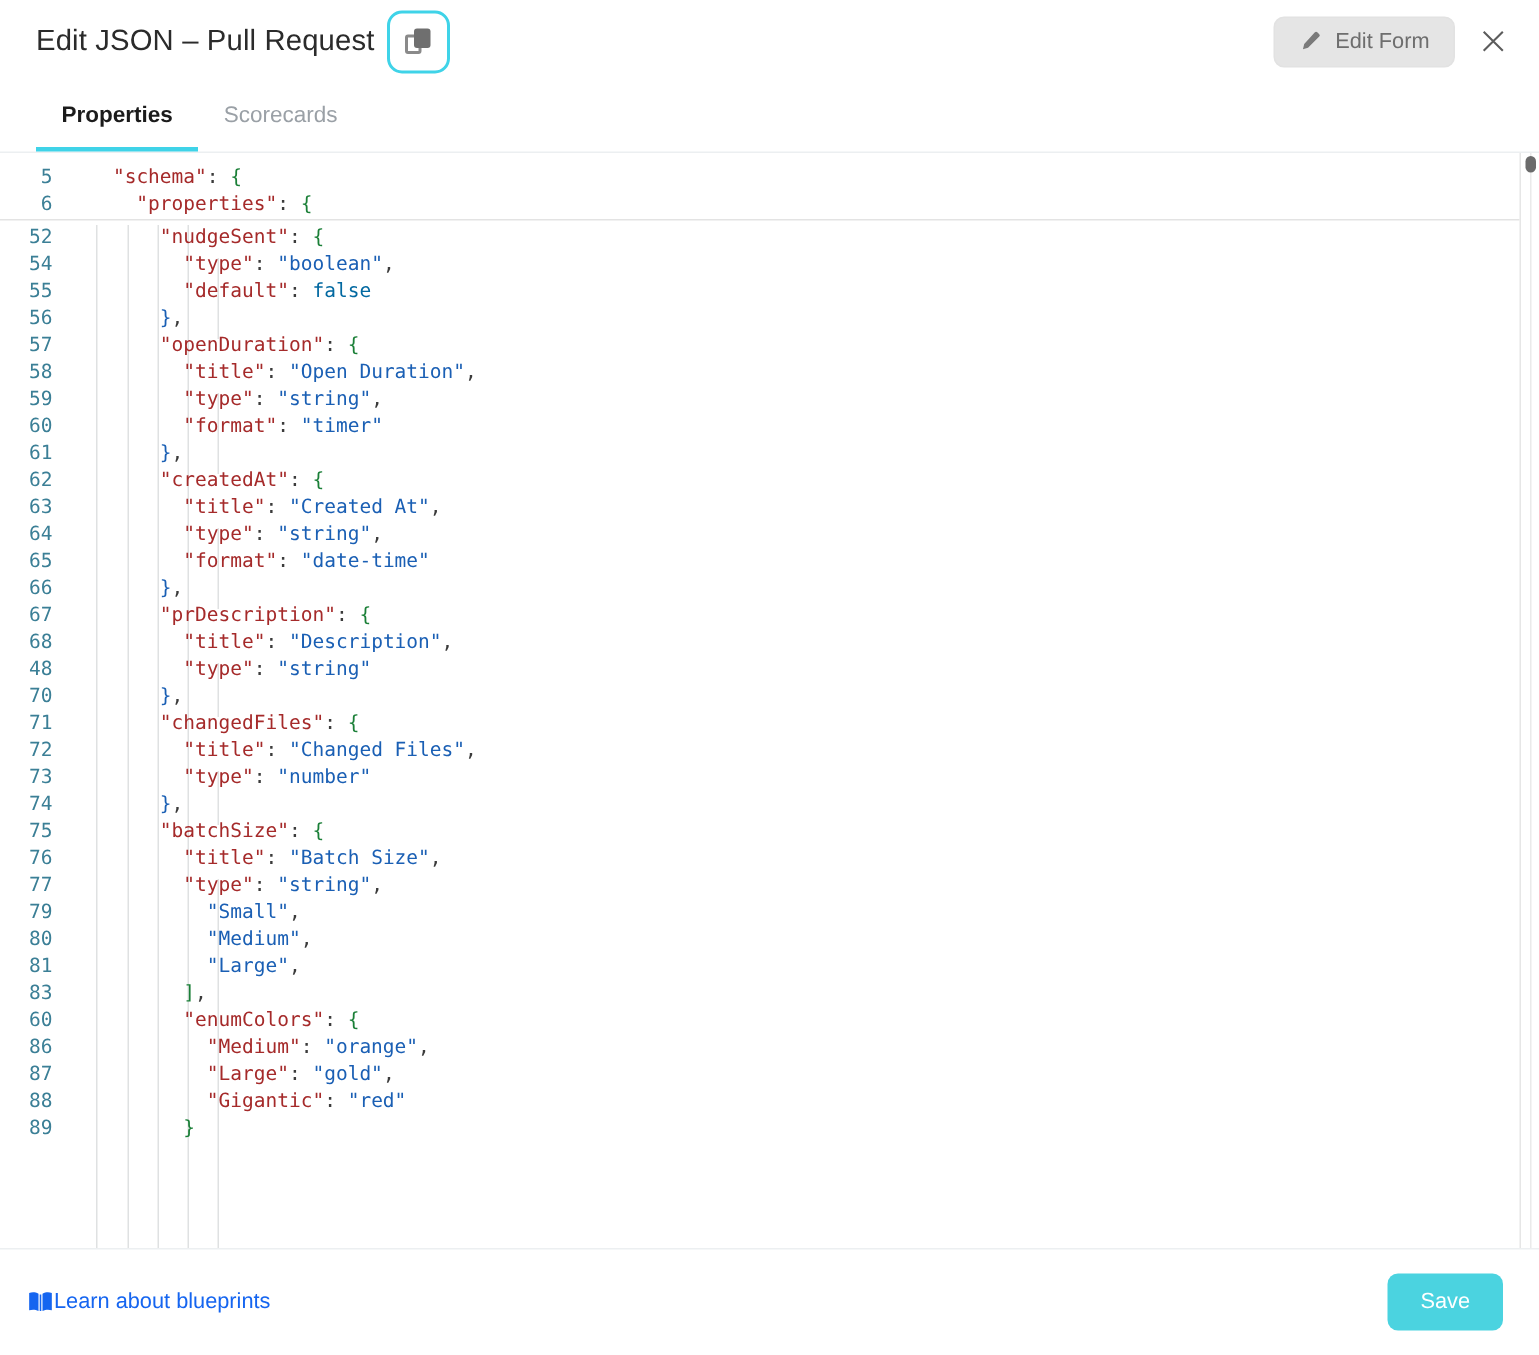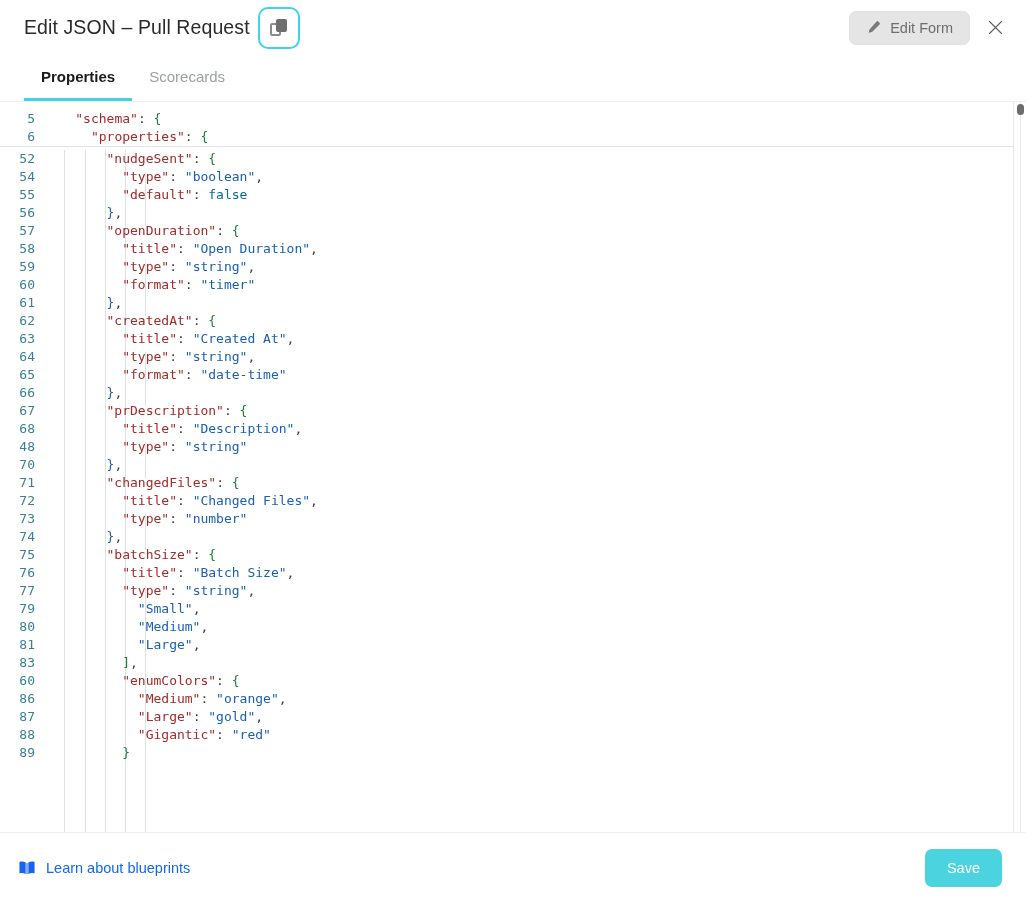--- a/index.html
+++ b/index.html
@@ -209,21 +209,21 @@
 
   
   .footer {
     height: 69px;
     display: flex;
     align-items: center;
     padding: 0 24px 0 18px;
     background: #fff;
   }
   .blueprints-link {
-    display: flex; align-items: center; gap: 10px;
+    display: flex; align-items: center; 
     color: #1565f0;
     font-size: 14.5px;
     text-decoration: none;
     cursor: pointer;
   }
   .save-btn {
     margin-left: auto;
     background: #4bd3e0;
     color: #ffffff;
     border: none;

